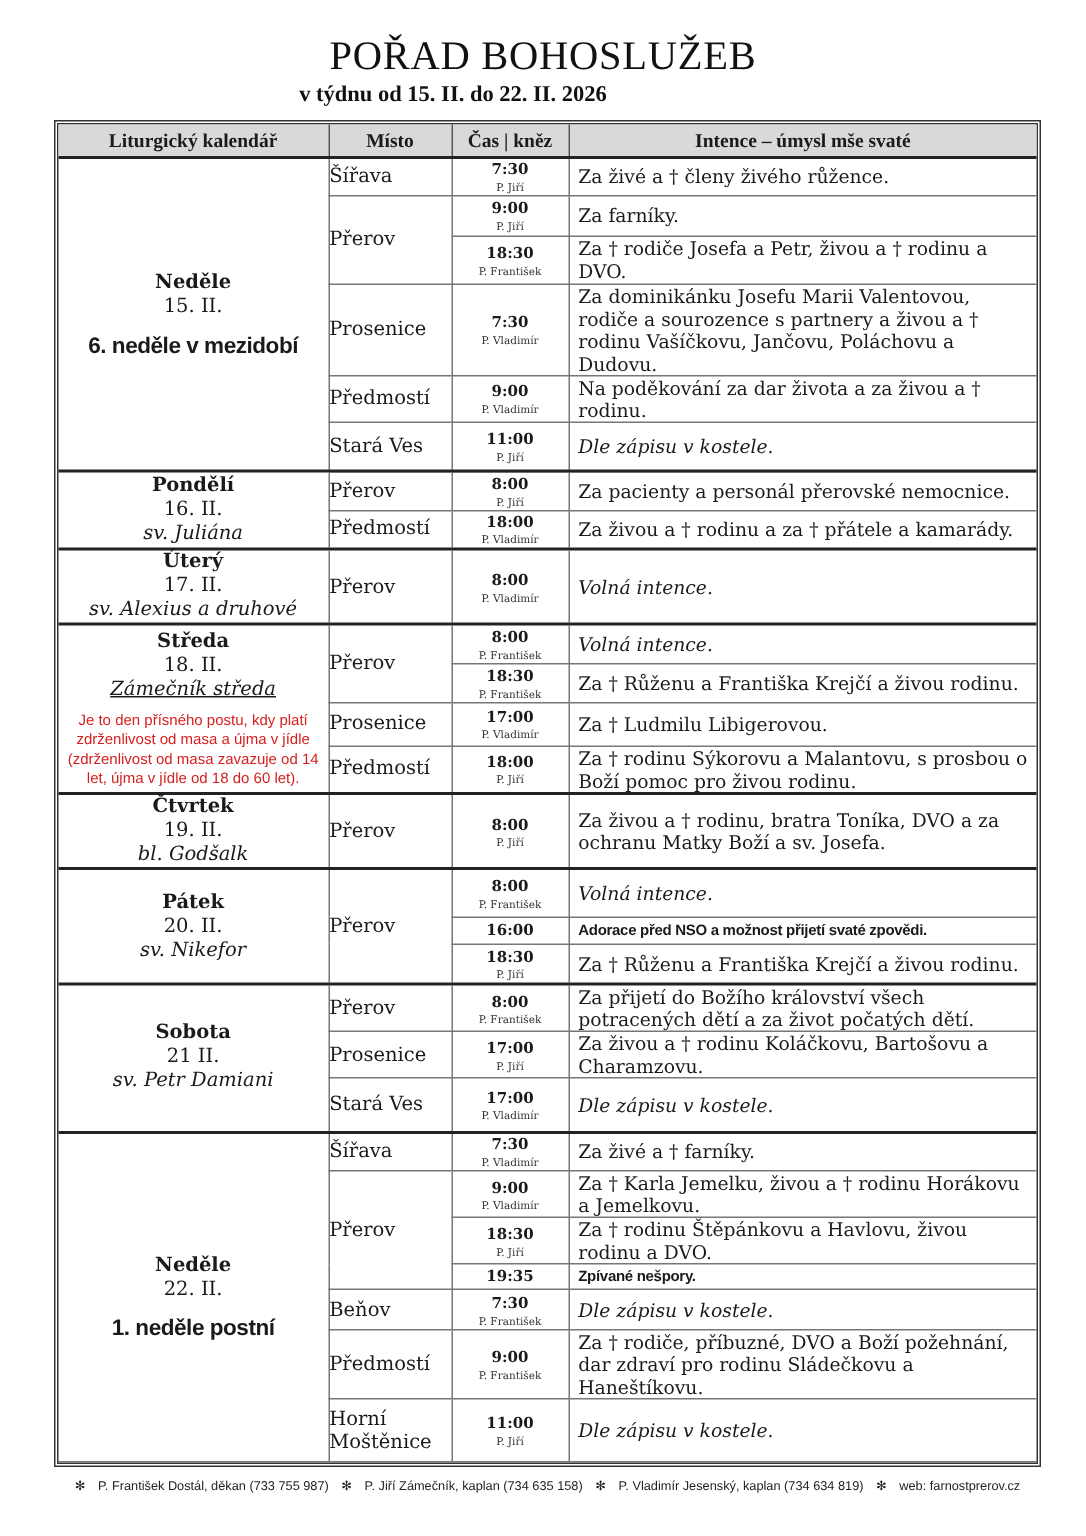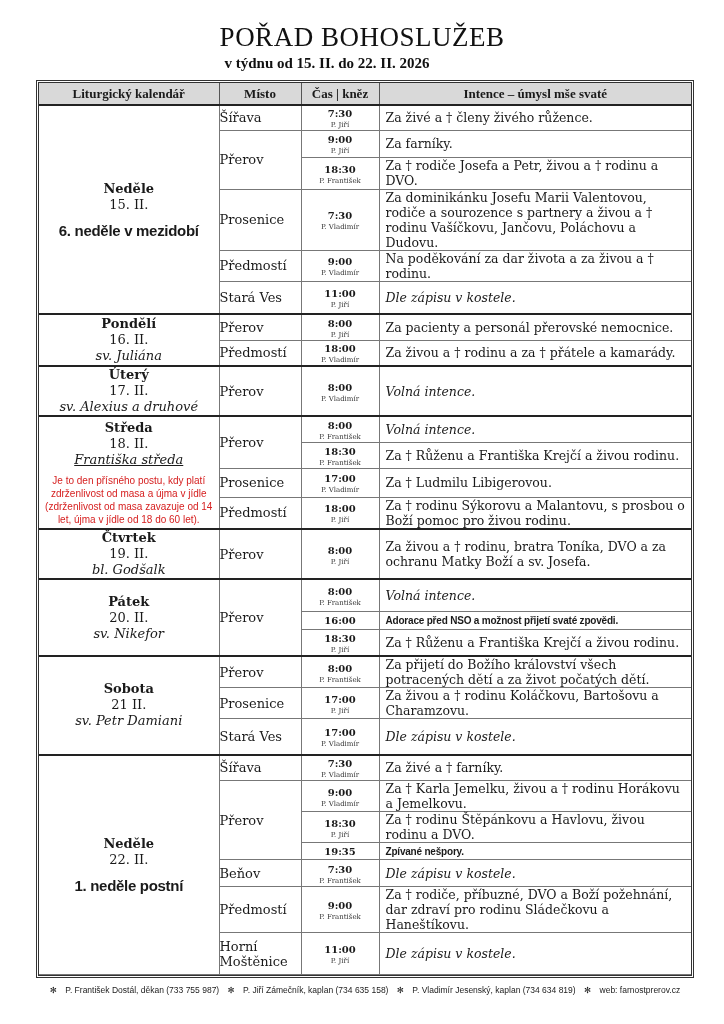--- a/index.html
+++ b/index.html
@@ -1,18 +1,18 @@
 <!DOCTYPE html>
 <html><head>
 <meta charset="utf-8">
 <style>
   html, body { margin: 0; padding: 0; background: #ffffff; }
   body { width: 724px; height: 1024px; position: relative; font-family: "DejaVu Serif", serif; color: #1a1a1a; overflow: hidden; }
   .title { position: absolute; top: 22px; left: 0; width: 724px; text-align: center; font-family: "Liberation Serif", serif; font-size: 27px; letter-spacing: 0.5px; color: #111; }
-  .subtitle { position: absolute; top: 55px; left: 0; width: 604px; text-align: center; font-family: "Liberation Serif", serif; font-size: 15px; font-weight: bold; color: #111; padding-left: 25px; }
+  .subtitle { position: absolute; top: 55px; left: 0; width: 604px; text-align: center; font-family: "Liberation Serif", serif; font-size: 15px; font-weight: bold; color: #111; }
   .tbl-wrap { position: absolute; left: 36px; top: 80px; width: 652px; border: 3px double #333; }
   table { border-collapse: collapse; width: 100%; table-layout: fixed; }
   th { background: #d9d9d9; font-family: "Liberation Serif", serif; font-weight: bold; font-size: 13px; height: 17px; padding: 2px; border-bottom: 2px solid #222; border-right: 1px solid #555; }
   th:last-child { border-right: none; }
   td { border: 1px solid #777; padding: 0; vertical-align: middle; }
   tr.day-start td { border-top: 2px solid #222; }
   td.cal { text-align: center; font-family: "DejaVu Serif", serif; font-size: 13px; line-height: 16px; border-right: 1px solid #777; }
   td.cal .dname { font-weight: bold; display: block; }
   td.cal .ddate { display: block; }
   td.cal .saint { display: block; font-style: italic; }
@@ -142,21 +142,21 @@
             <span class="t">8:00</span>
             <span class="p">P. Vladimír</span>
           </td>
       <td class="int it">Volná intence.</td>
     </tr>
 
     <tr class="day-start" style="height:26px">
       <td class="cal" rowspan="4">
         <span class="dname">Středa</span>
         <span class="ddate">18. II.</span>
-        <span class="feast-u">Františka středa</span>
+        <span class="feast-u">Zámečník středa</span>
         <span class="note">Je to den přísného postu, kdy platí zdrženlivost od masa a újma v jídle (zdrženlivost od masa zavazuje od 14 let, újma v jídle od 18 do 60 let).</span>
       </td>
       <td class="place" rowspan="2">Přerov</td>
       <td class="time">
             <span class="t">8:00</span>
             <span class="p">P. František</span>
           </td>
       <td class="int it">Volná intence.</td>
     </tr>
     <tr style="height:26px">

